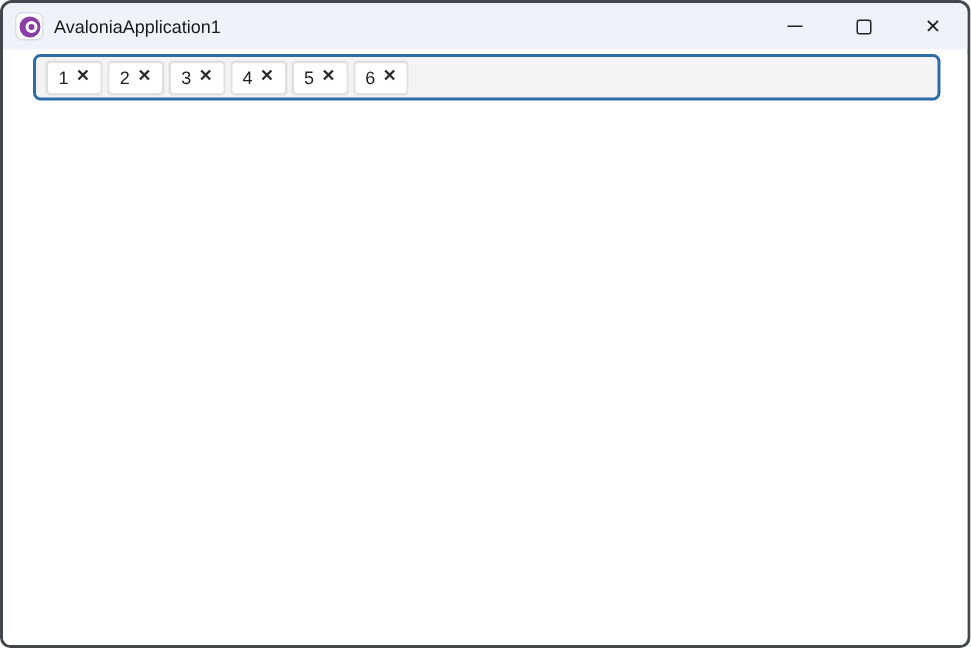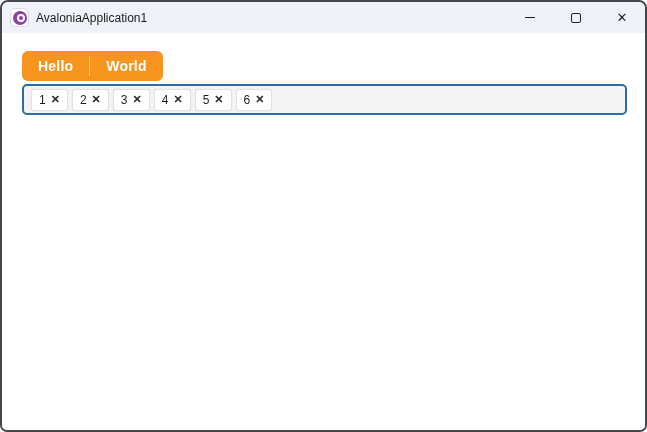--- a/index.html
+++ b/index.html
@@ -144,25 +144,20 @@
         <span class="max-glyph"></span>
       </button>
       <button class="ctrl">
         <span class="close-glyph">✕</span>
       </button>
     </div>
   </div>
 
   <div class="content">
 
-    <div class="tabstrip">
-      <div class="tab">Hello</div>
-      <div class="tab-divider"></div>
-      <div class="tab">World</div>
-    </div>
 
     <div class="chipbar">
         <div class="chip">
           <span class="chip-label">1</span>
           <span class="chip-remove">✕</span>
         </div>
         <div class="chip">
           <span class="chip-label">2</span>
           <span class="chip-remove">✕</span>
         </div>

